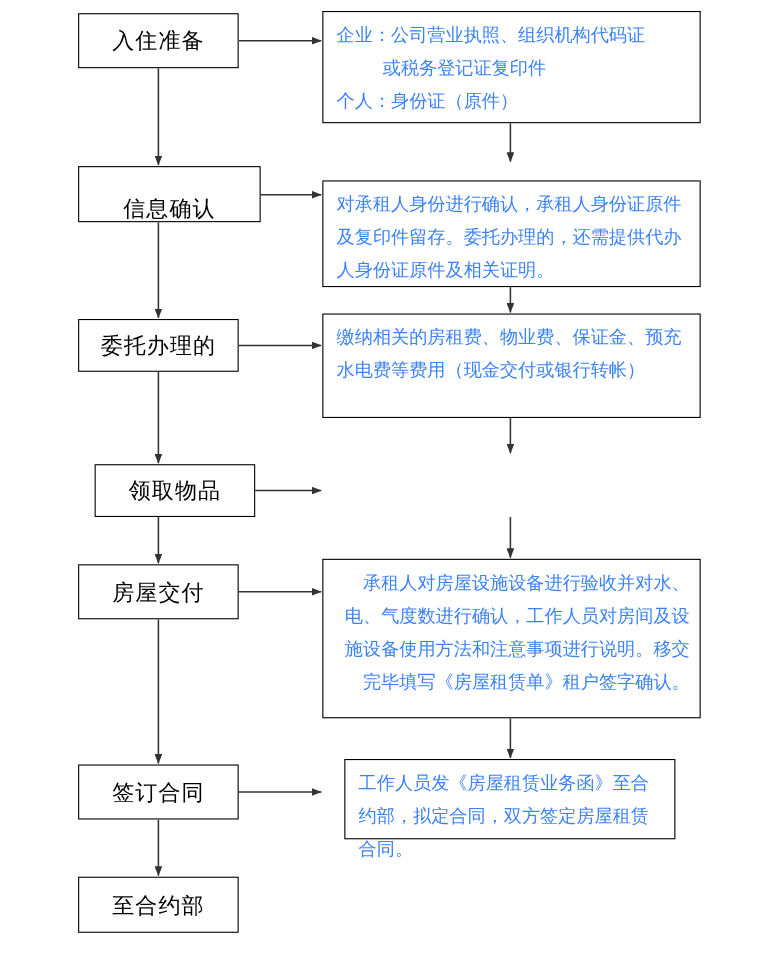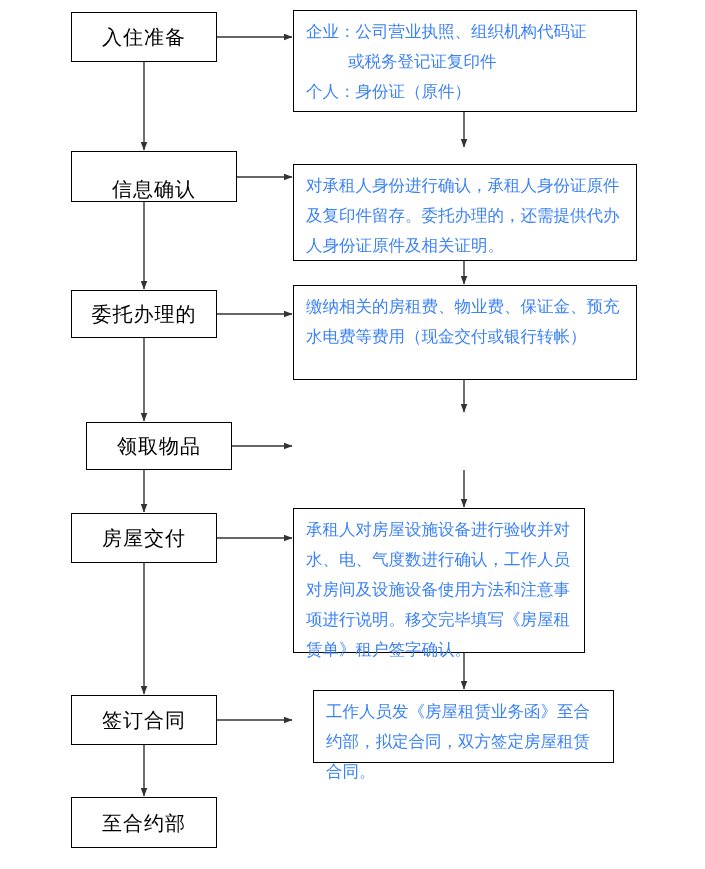--- a/index.html
+++ b/index.html
@@ -123,17 +123,17 @@
 
   <div class="detail" style="position:absolute; left:293px; top:10px; width:344px; height:102px;">企业：公司营业执照、组织机构代码证
         或税务登记证复印件
 个人：身份证（原件）</div>
 
   <div class="detail" style="position:absolute; left:293px; top:148px; width:344px; height:97px;margin-top:16px;">对承租人身份进行确认，承租人身份证原件及复印件留存。委托办理的，还需提供代办人身份证原件及相关证明。</div>
 
   <div class="detail" style="position:absolute; left:293px; top:285px; width:344px; height:95px;">缴纳相关的房租费、物业费、保证金、预充水电费等费用（现金交付或银行转帐）</div>
 
 
-  <div class="detail" style="position:absolute; left:293px; top:508px; width:292px; height:145px;">承租人对房屋设施设备进行验收并对水、电、气度数进行确认，工作人员对房间及设施设备使用方法和注意事项进行说明。移交完毕填写《房屋租赁单》租户签字确认。</div>
+  <div class="detail" style="position:absolute; left:293px; top:508px; width:344px; height:145px;text-align:right;">承租人对房屋设施设备进行验收并对水、电、气度数进行确认，工作人员对房间及设施设备使用方法和注意事项进行说明。移交完毕填写《房屋租赁单》租户签字确认。</div>
 
   <div class="detail" style="position:absolute; left:293px; top:690px; width:301px; height:73px;margin-left:20px;">工作人员发《房屋租赁业务函》至合约部，拟定合同，双方签定房屋租赁合同。</div>
 
 </div>
 
 </body></html>

